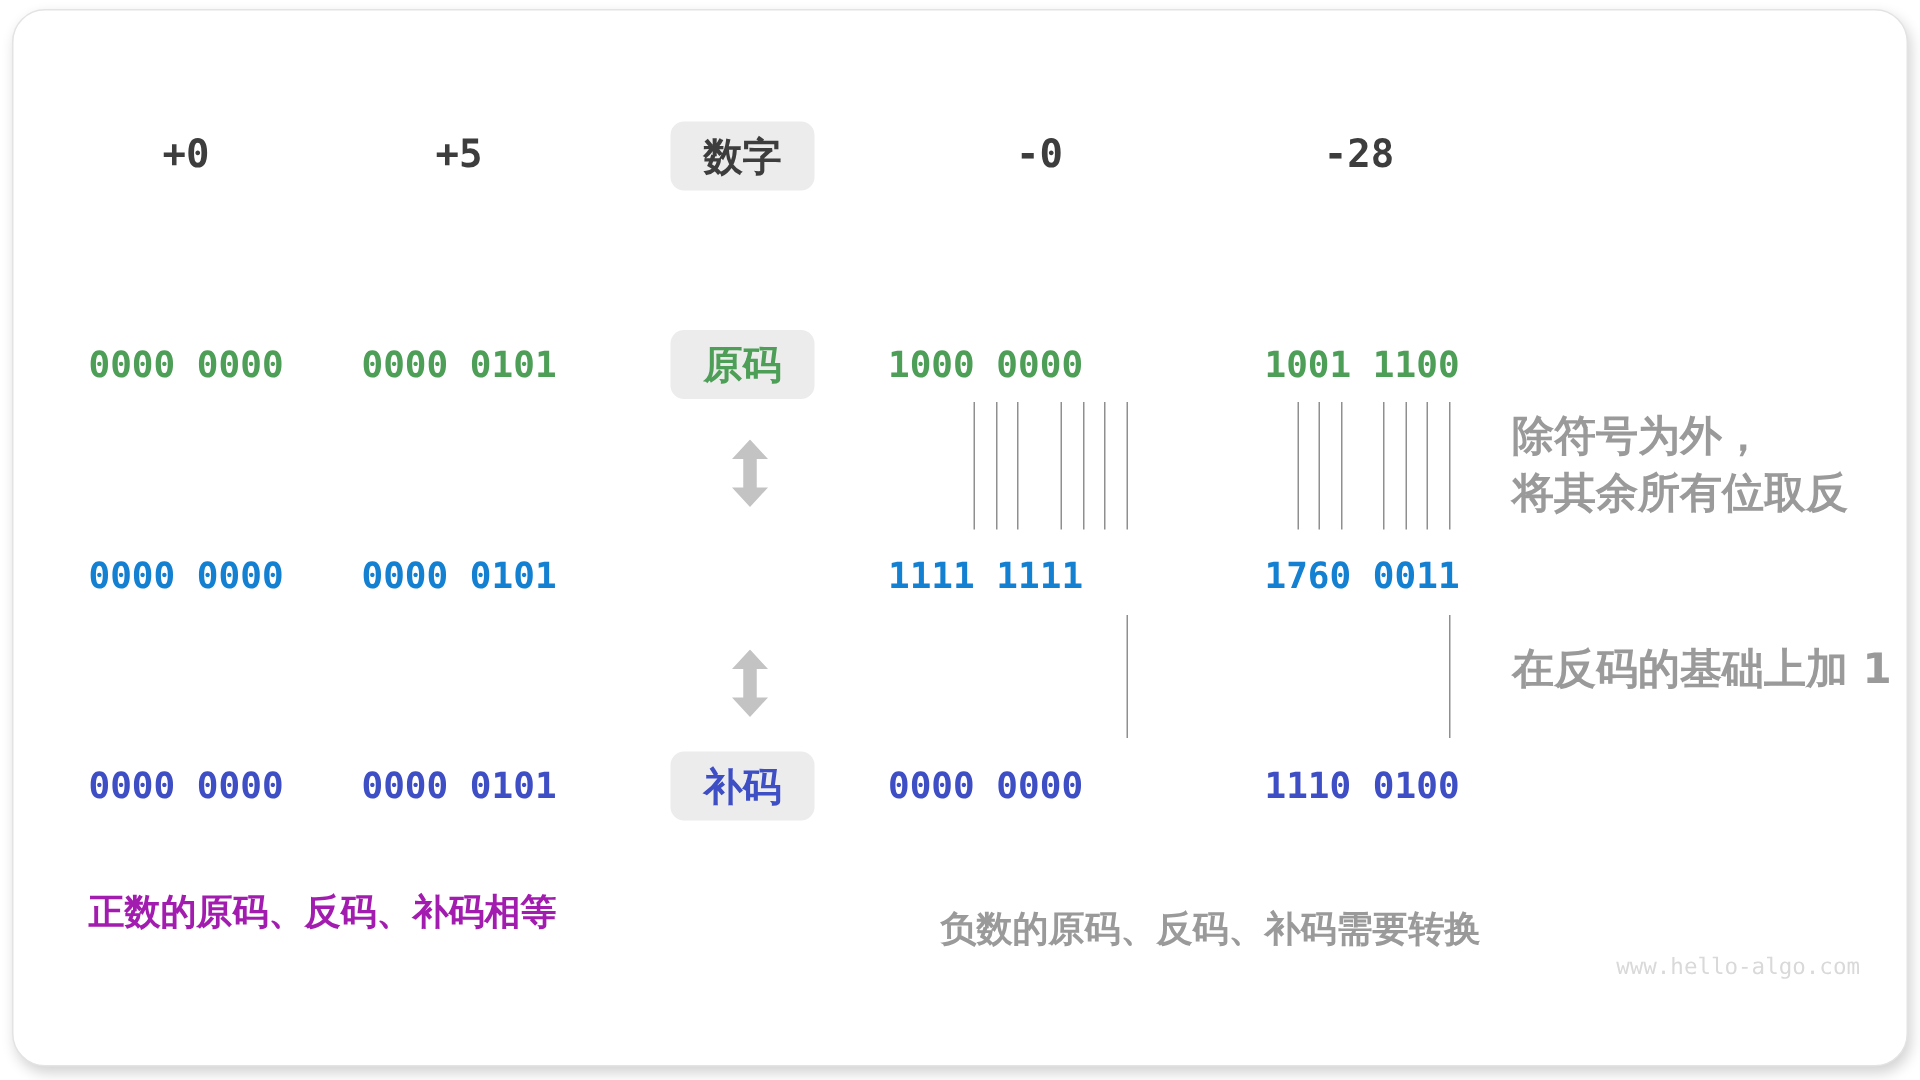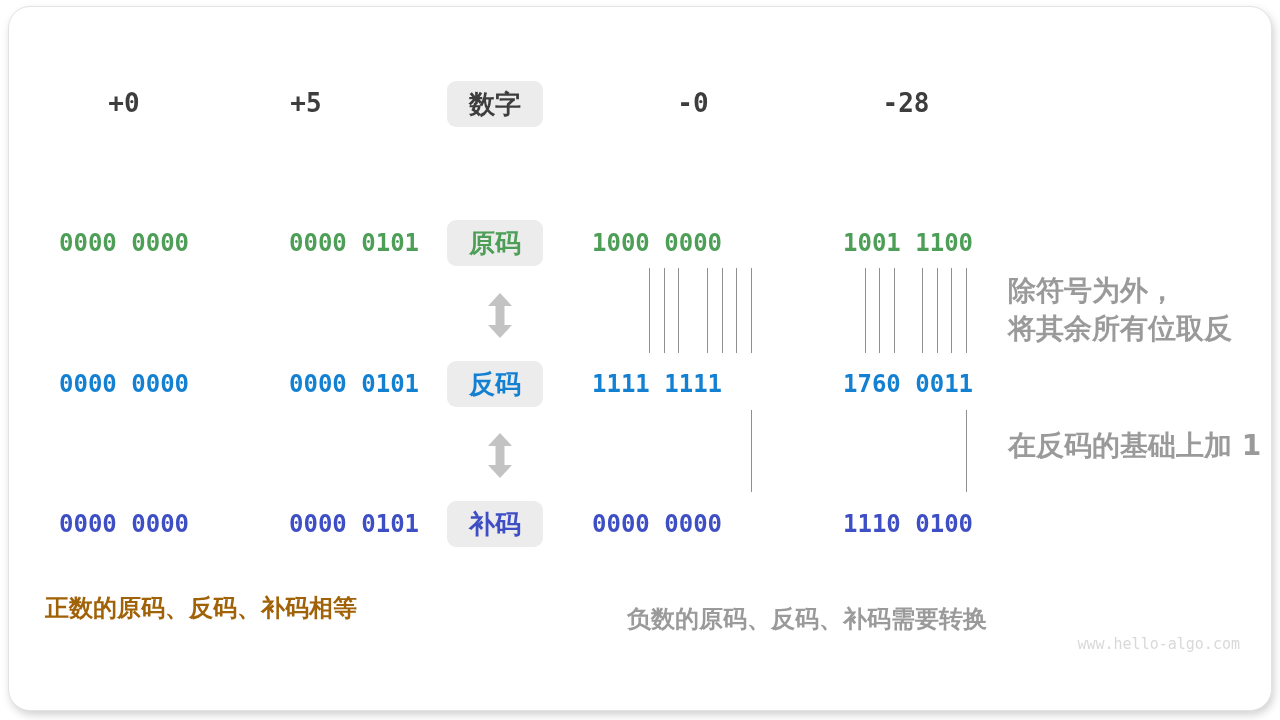--- a/index.html
+++ b/index.html
@@ -8,21 +8,21 @@
   .card{position:absolute;left:8px;top:6px;right:8px;bottom:9px;background:#ffffff;
         border:1px solid #e3e3e3;border-radius:22px;box-shadow:2px 4px 9px rgba(0,0,0,0.18);}
   .mono{font-family:"DejaVu Sans Mono",monospace;}
   .hdr-num{position:absolute;top:90px;transform:translateX(-50%);font-size:26px;font-weight:bold;
            line-height:26px;white-space:nowrap;}
   .label-box{position:absolute;left:447px;width:96px;height:46px;background:#ececec;
              border-radius:9px;display:flex;align-items:center;justify-content:center;
              font-size:26px;font-weight:bold;white-space:nowrap;}
   .bin-row{position:absolute;left:0;width:1244px;height:28px;}
   .bin{position:absolute;top:0;font-size:24px;font-weight:bold;line-height:28px;white-space:nowrap;}
-  .bin.c1{left:59px;} .bin.c2{left:241px;margin-left:48px;} .bin.c4{left:592px;} .bin.c5{left:843px;}
+  .bin.c1{left:59px;} .bin.c2{left:241px;} .bin.c4{left:592px;} .bin.c5{left:843px;}
   .arrow{position:absolute;left:488px;width:24px;height:45px;}
   .vline{position:absolute;width:1px;background:#8f8f8f;}
   .vgroup1{top:268px;height:85px;}
   .vgroup2{top:410px;height:82px;}
   .annot{position:absolute;left:1008px;color:#9a9a9a;font-size:28px;font-weight:bold;
          line-height:38px;white-space:nowrap;}
   .caption{position:absolute;top:595px;font-size:24px;font-weight:bold;line-height:27px;
            white-space:nowrap;}
   .watermark{position:absolute;top:636px;right:40px;font-size:15px;line-height:16px;
              white-space:nowrap;}
@@ -36,23 +36,20 @@
   <span class="hdr-num mono" style="left: 124px; color: rgb(61, 61, 61);">+0</span>
   <span class="hdr-num mono" style="left: 306px; color: rgb(61, 61, 61);">+5</span>
   <span class="hdr-num mono" style="left: 693px; color: rgb(61, 61, 61);">-0</span>
   <span class="hdr-num mono" style="left: 906px; color: rgb(61, 61, 61);">-28</span>
 
   <div class="label-box" style="top:81px">
     <span style="color: rgb(61, 61, 61);">数字</span>
   </div>
   <div class="label-box" style="top:220px">
     <span style="color: rgb(77, 158, 86);">原码</span>
-  </div>
-  <div class="label-box" style="top:361px">
-    <span style="color: rgb(20, 128, 210);">反码</span>
   </div>
   <div class="label-box" style="top:501px">
     <span style="color: rgb(62, 78, 196);">补码</span>
   </div>
 
   <div class="bin-row" style="top: 229px; color: rgb(77, 158, 86);">
     <span class="bin mono c1">0000 0000</span>
     <span class="bin mono c2">0000 0101</span>
     <span class="bin mono c4">1000 0000</span>
     <span class="bin mono c5">1001 1100</span>
@@ -99,17 +96,17 @@
 
   <div class="vline vgroup2" style="left:751px"></div>
   <div class="vline vgroup2" style="left:966px"></div>
 
   <div class="annot" style="top: 272px; color: rgb(154, 154, 154);">
     <div>除符号为外，</div>
     <div>将其余所有位取反</div>
   </div>
   <div class="annot" style="top: 432px; line-height: 28px; color: rgb(154, 154, 154);">在反码的基础上加 1</div>
 
-  <div class="caption" style="left: 45px; color: #a16207;">正数的原码、反码、补码相等</div>
+  <div class="caption" style="left: 59px; color: #a21caf;">正数的原码、反码、补码相等</div>
   <div class="caption" style="left: 627px; color: rgb(154, 154, 154); margin-top: 11px;">负数的原码、反码、补码需要转换</div>
 
   <div class="watermark mono" style="color: rgb(217, 217, 217);">www.hello-algo.com</div>
 </div>
 
 </body></html>

